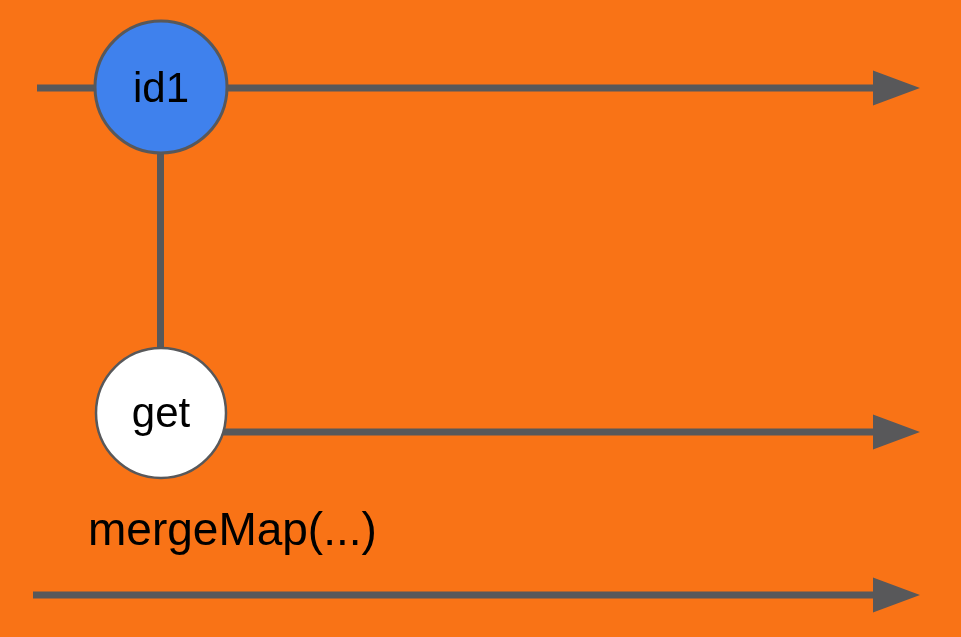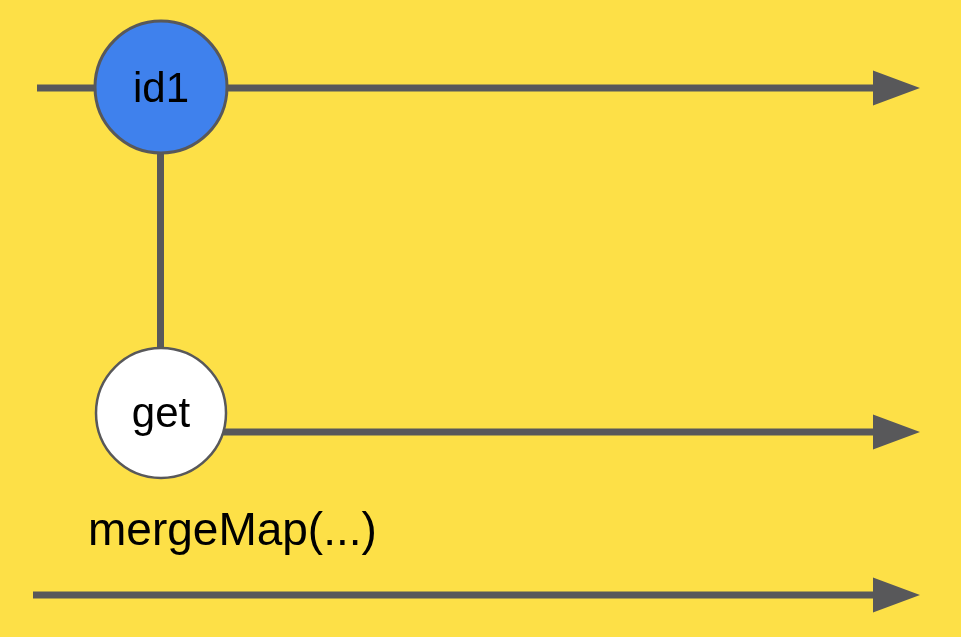--- a/index.html
+++ b/index.html
@@ -10,21 +10,21 @@
   body {
     width: 961px;
     height: 637px;
     overflow: hidden;
     font-family: "Liberation Sans", sans-serif;
   }
   #stage {
     position: relative;
     width: 961px;
     height: 637px;
-    background: #fde047;
+    background: #f97316;
   }
   svg { display: block; }
 
   .timeline-line {
     stroke: var(--stroke, #58585A);
     stroke-width: 7;
     fill: none;
   }
   .arrowhead {
     fill: var(--stroke, #58585A);

